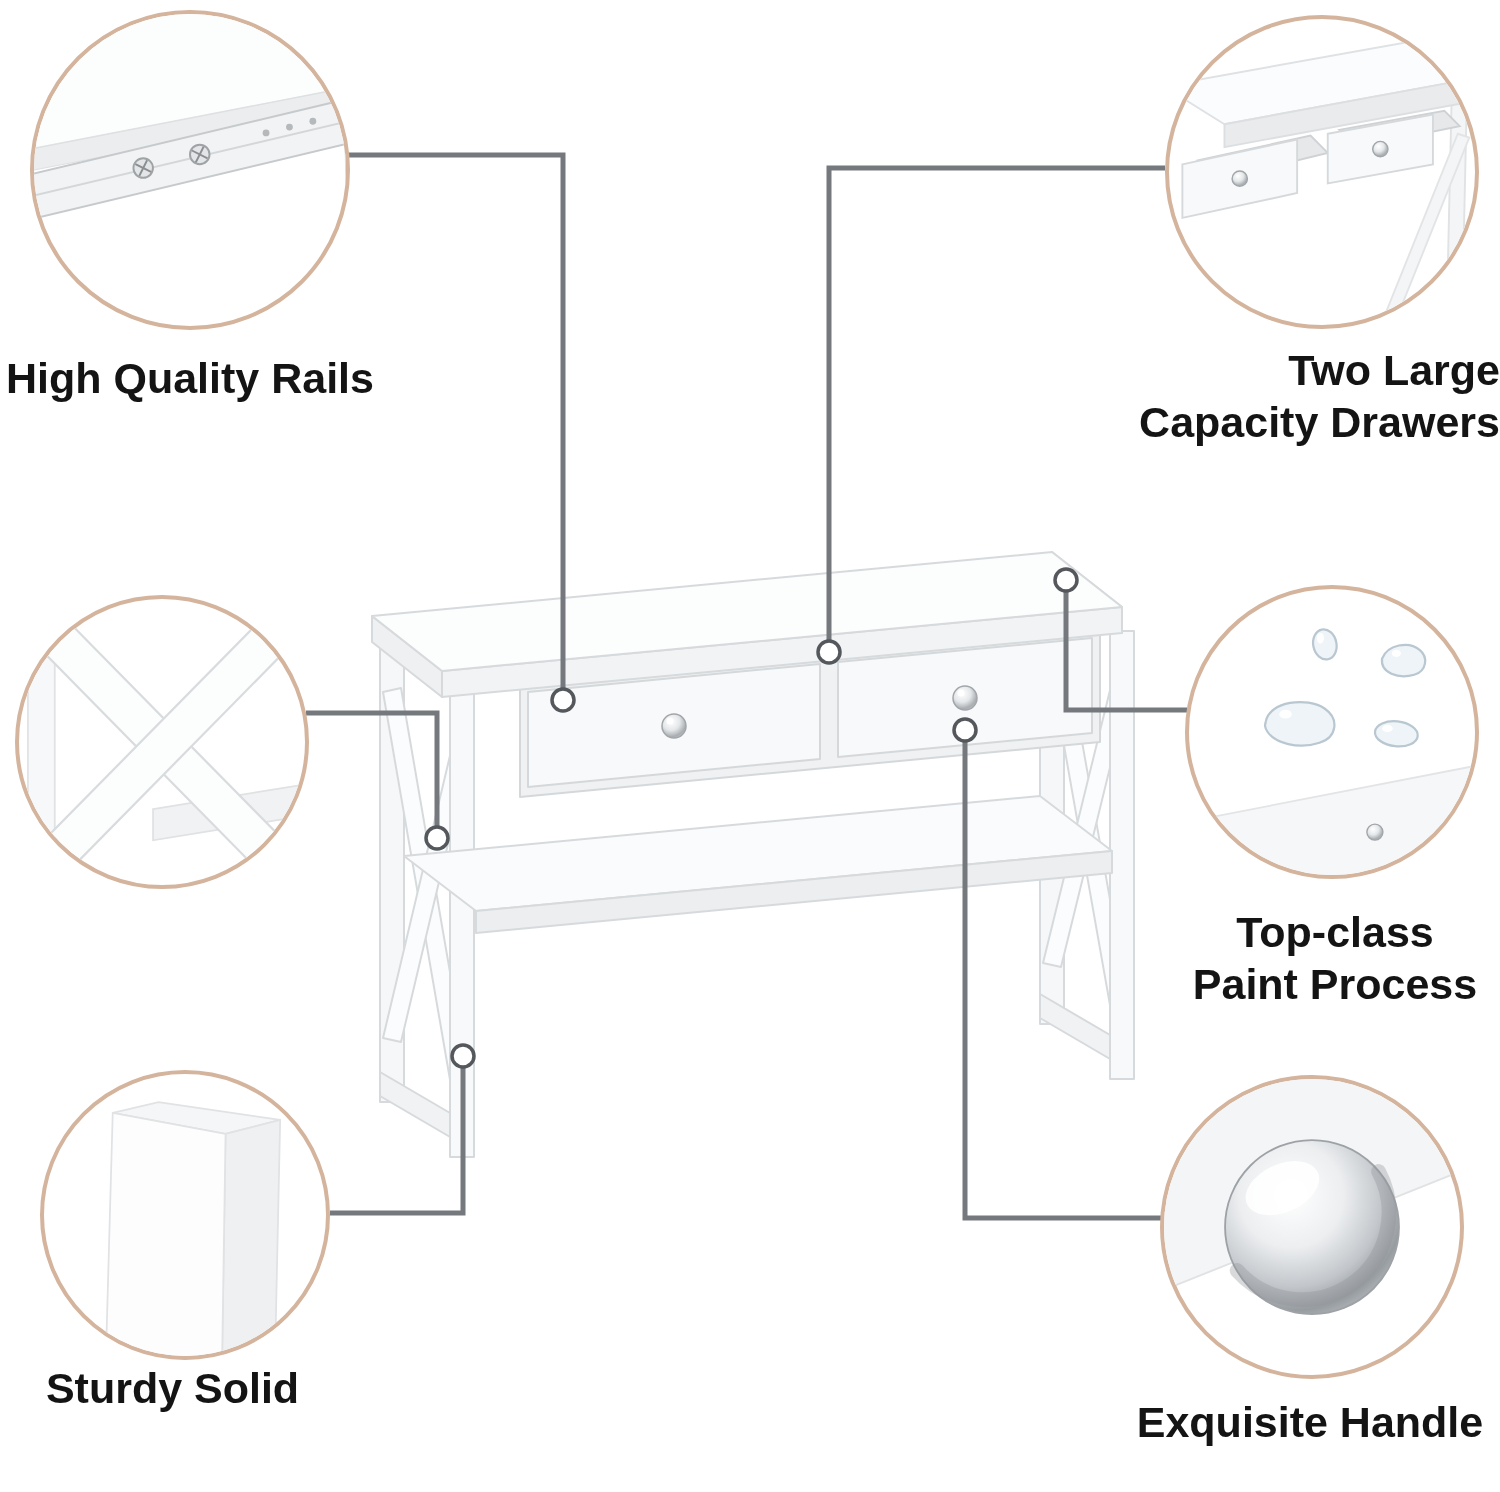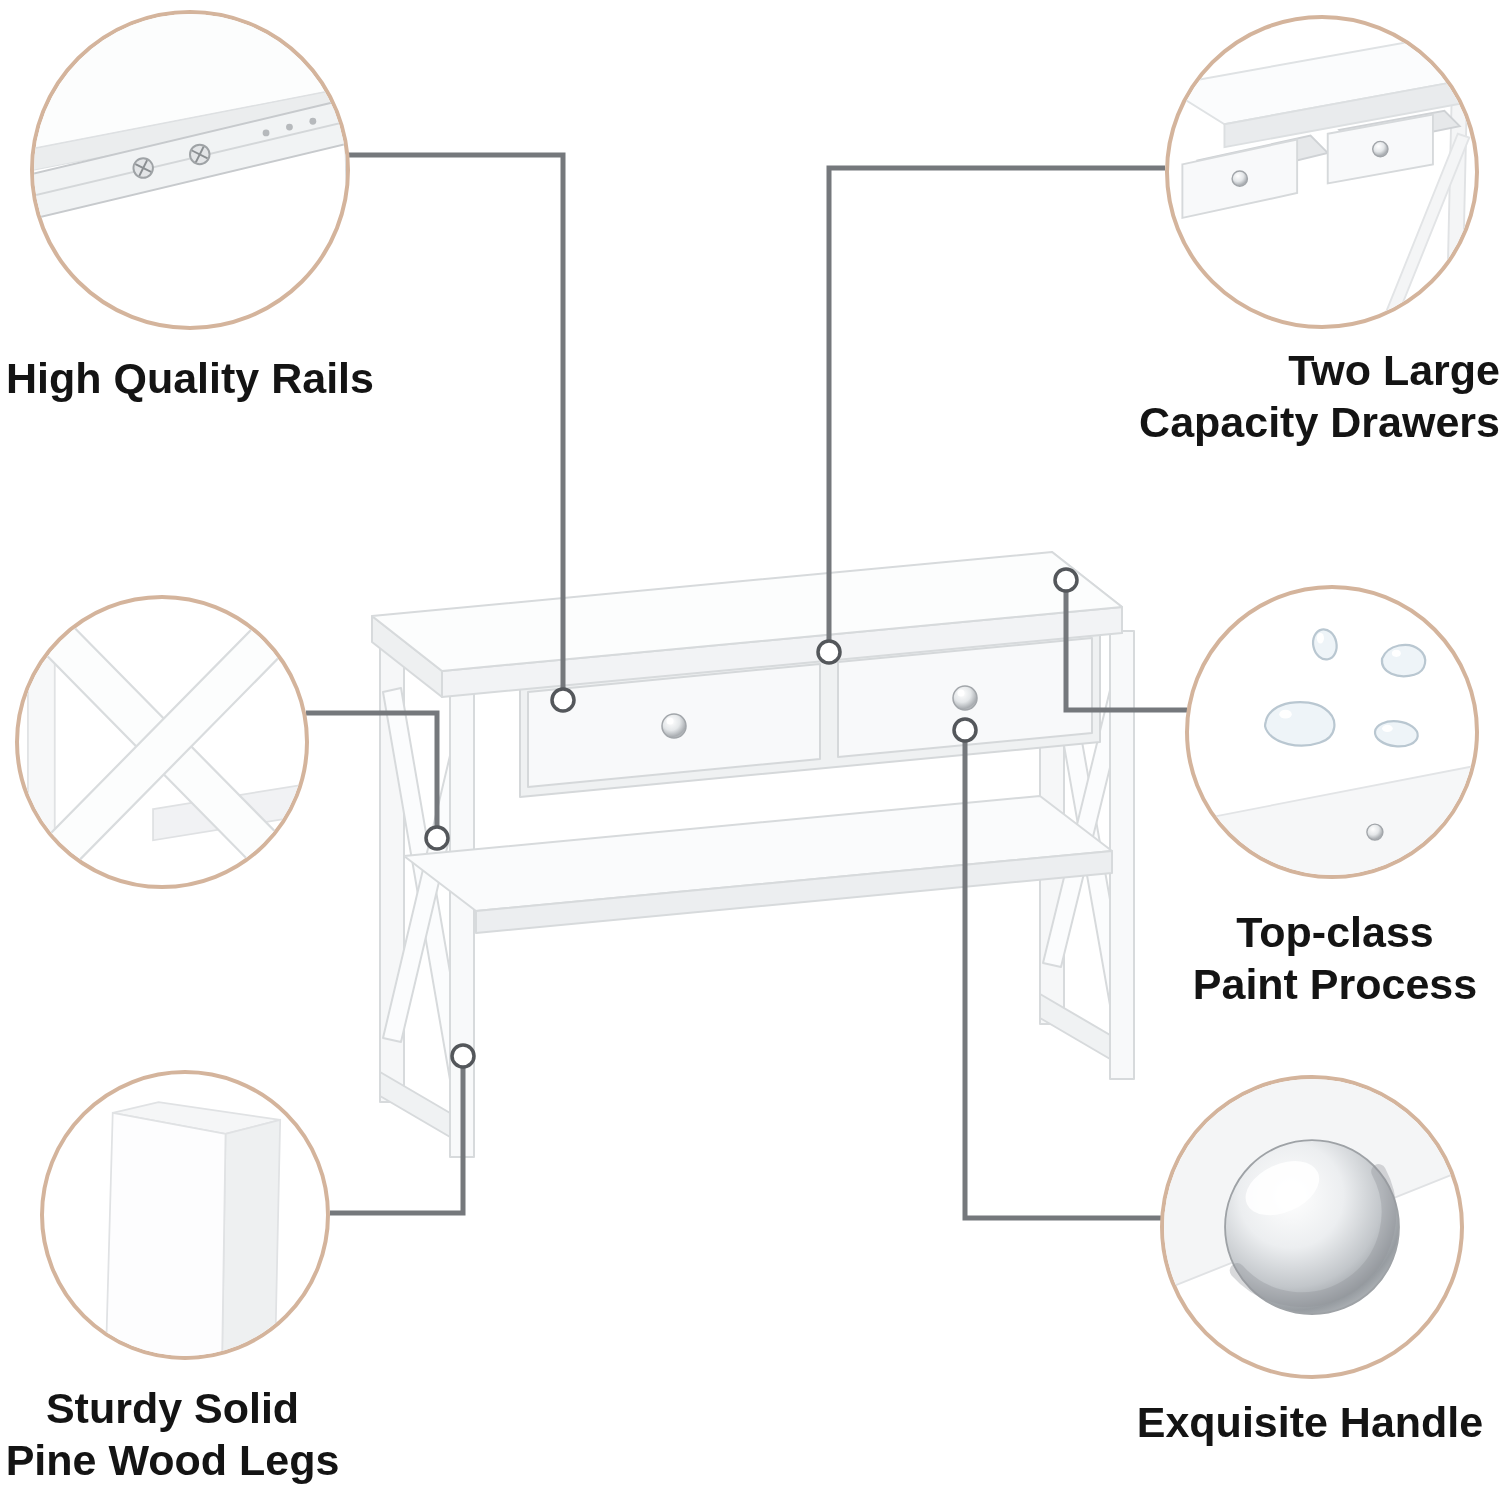--- a/index.html
+++ b/index.html
@@ -21,21 +21,21 @@
   .c6{left:1160px;top:1075px;width:304px;height:304px;}
   .label{
     position:absolute;color:#141414;font-weight:700;font-size:43px;
     line-height:1.22;letter-spacing:0px;
   }
   .label .ln{display:block;}
   .lb-rails{left:6px;top:352px;width:430px;text-align:left;}
   .lb-drawers{left:1080px;top:344px;width:420px;text-align:right;}
   .lb-x{left:0px;top:902px;width:390px;text-align:center;}
   .lb-paint{left:1140px;top:906px;width:390px;text-align:center;}
-  .lb-legs{left:0px;top:1362px;width:345px;text-align:center;margin-top:20px;}
+  .lb-legs{left:0px;top:1362px;width:345px;text-align:center;}
   .lb-handle{left:1080px;top:1396px;width:460px;text-align:center;}
 </style>
 </head>
 <body>
 
 <div class="canvas">
 
   <svg class="scene" width="1500" height="1492" viewBox="0 0 1500 1492">
     <defs>
       <radialGradient id="kn" cx="38%" cy="32%" r="80%">
@@ -206,20 +206,19 @@
   </div>
 
 
   <div class="label lb-paint">
     <span class="ln">Top-class</span>
     <span class="ln">Paint Process</span>
   </div>
 
   <div class="label lb-legs">
     <span class="ln">Sturdy Solid</span>
-    <span class="ln">Pine Wood Legs</span>
   </div>
 
   <div class="label lb-handle">
     <span class="ln">Exquisite Handle</span>
   </div>
 
 </div>
 
 </body></html>

